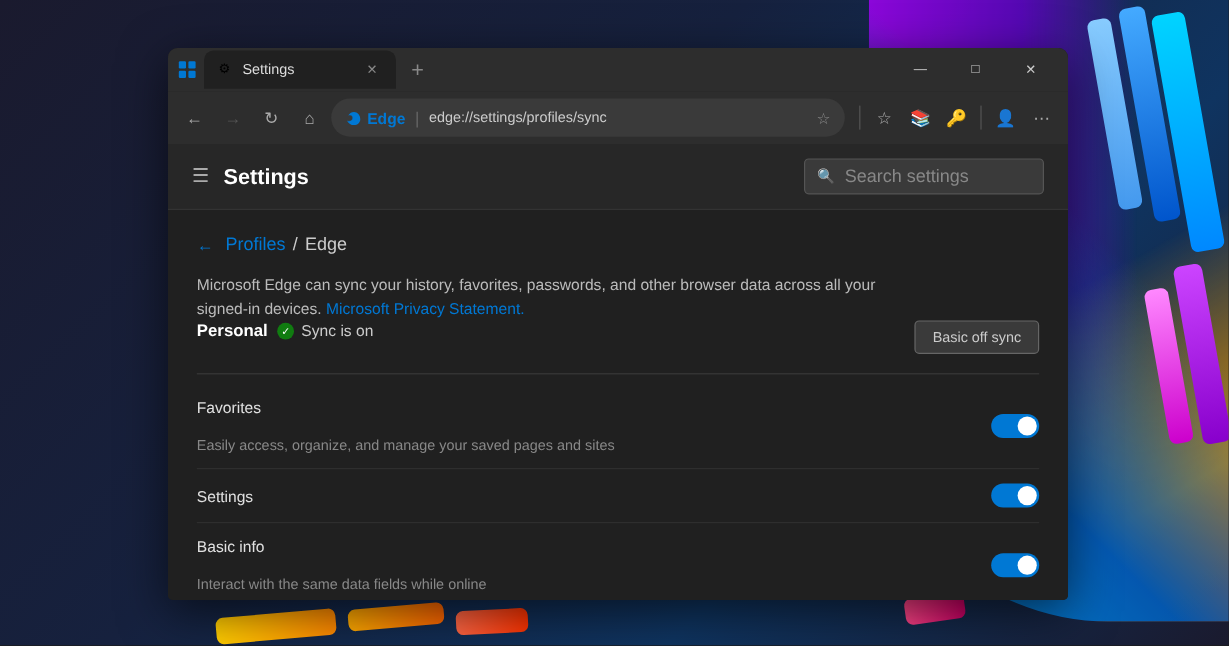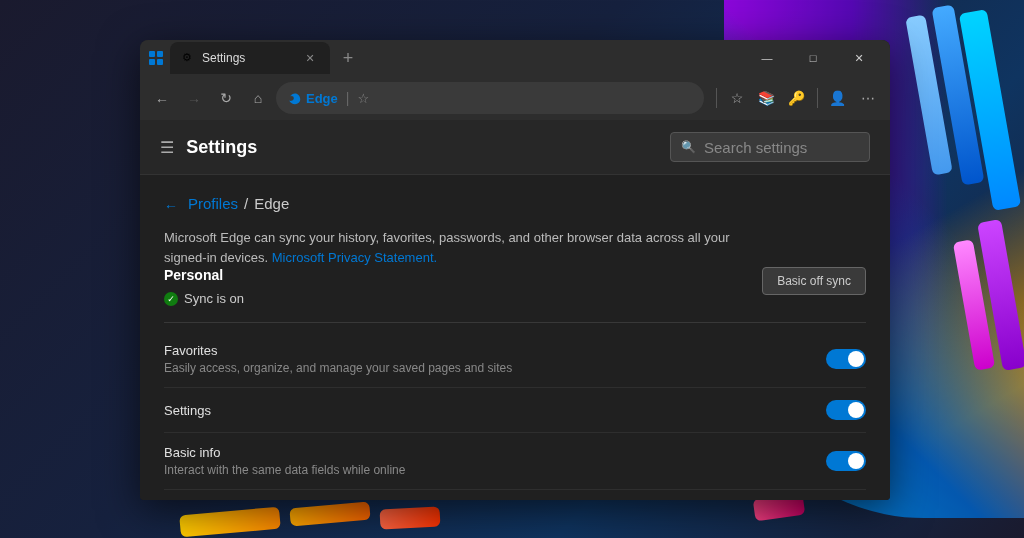--- a/index.html
+++ b/index.html
@@ -341,22 +341,23 @@
 
     .account-section {
       display: flex;
       align-items: flex-start;
       justify-content: space-between;
       margin-bottom: 16px;
     }
 
     .account-info {
       display: flex;
-      flex-direction: column;
+      flex-direction: row;
       gap: 8px;
+      align-items: flex-end;
     }
 
     .account-name {
       font-size: 14px;
       font-weight: 600;
       color: #fff;
     }
 
     .sync-status {
       display: flex;
@@ -399,21 +400,21 @@
       display: flex;
       align-items: center;
       justify-content: space-between;
       padding: 12px 0;
       border-bottom: 1px solid #2e2e2e;
     }
 
     .sync-item-info {
       display: flex;
       flex-direction: column;
-      gap: 3px;
+      gap: 17px;
     }
 
     .sync-item-name {
       font-size: 13px;
       font-weight: 500;
       color: #e0e0e0;
     }
 
     .sync-item-desc {
       font-size: 12px;
@@ -500,20 +501,21 @@
 
     <div class="address-bar">
       <div class="address-edge-logo">
         <svg width="14" height="14" viewBox="0 0 20 20" fill="none">
           <path d="M17.5 10.5C17.5 14.5 14.2 17.5 10 17.5C6.5 17.5 3.5 15.5 2 12.5C2.5 12.8 3.2 13 4 13C6.5 13 8.5 11.2 8.5 9C8.5 7 7 5.5 5 5.5C4.5 5.5 4 5.6 3.5 5.8C4.8 3.5 7.2 2 10 2C14.1 2 17.5 5.8 17.5 10.5Z" fill="#0078d4"></path>
           <path d="M2 12.5C2.5 12.8 3.2 13 4 13C6.5 13 8.5 11.2 8.5 9C8.5 7 7 5.5 5 5.5C4.5 5.5 4 5.6 3.5 5.8" stroke="#0078d4" stroke-width="0.5"></path>
         </svg>
         <span>Edge</span>
       </div>
       <span class="address-separator">|</span>
+      <span class="address-text">edge://settings/profiles/sync</span>
       <div class="address-icons">
         <span>☆</span>
       </div>
     </div>
 
     <div class="toolbar-icons">
       <div class="toolbar-divider"></div>
       <div class="toolbar-icon">☆</div>
       <div class="toolbar-icon">📚</div>
       <div class="toolbar-icon">🔑</div>

